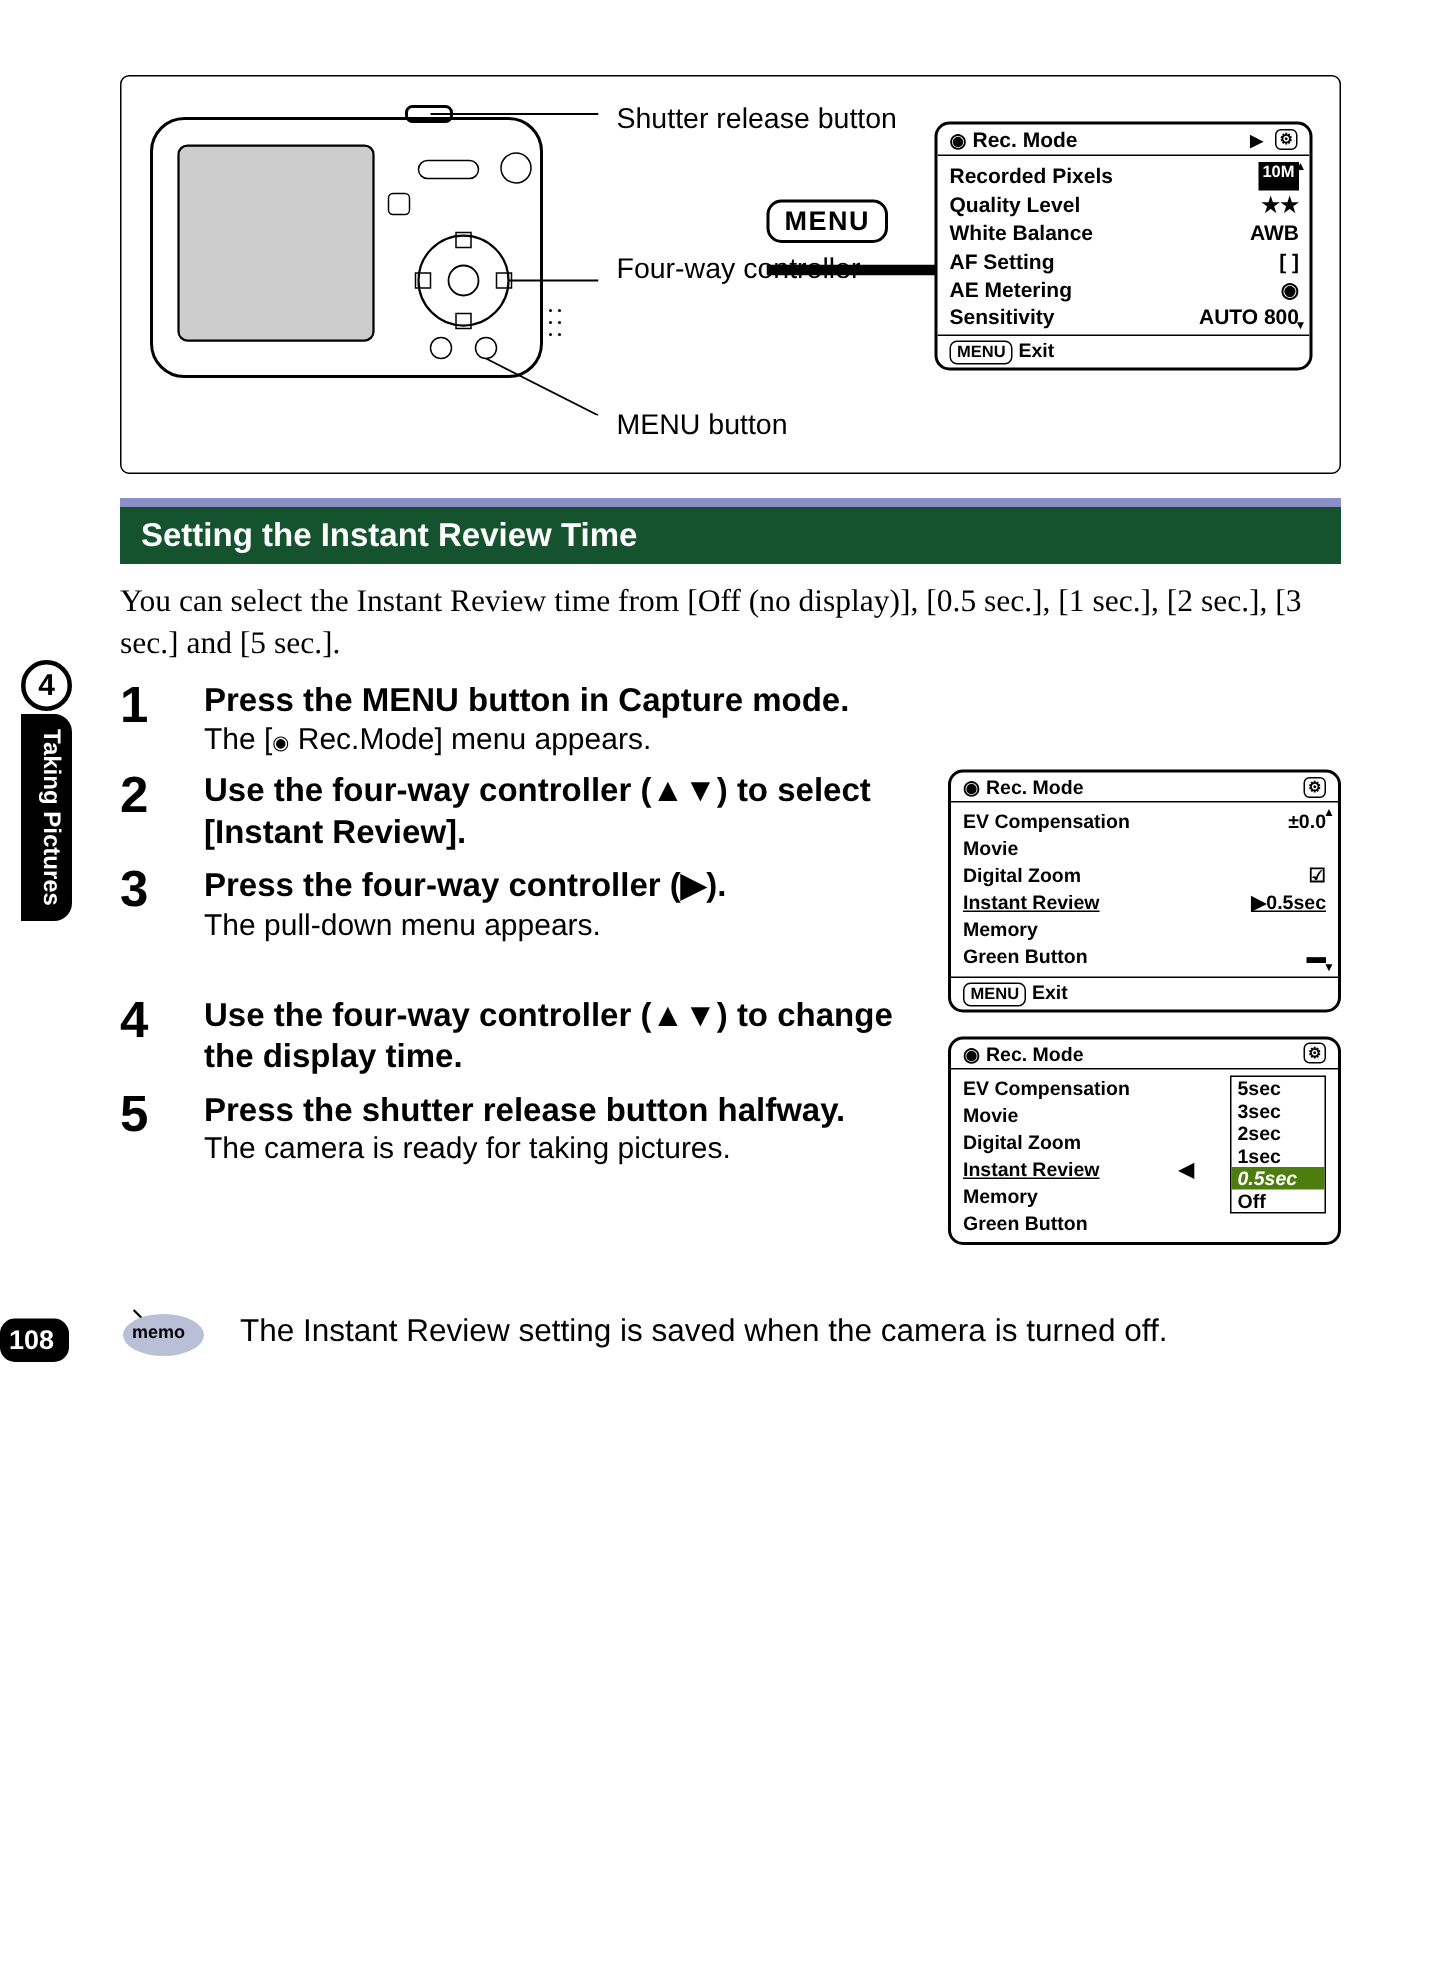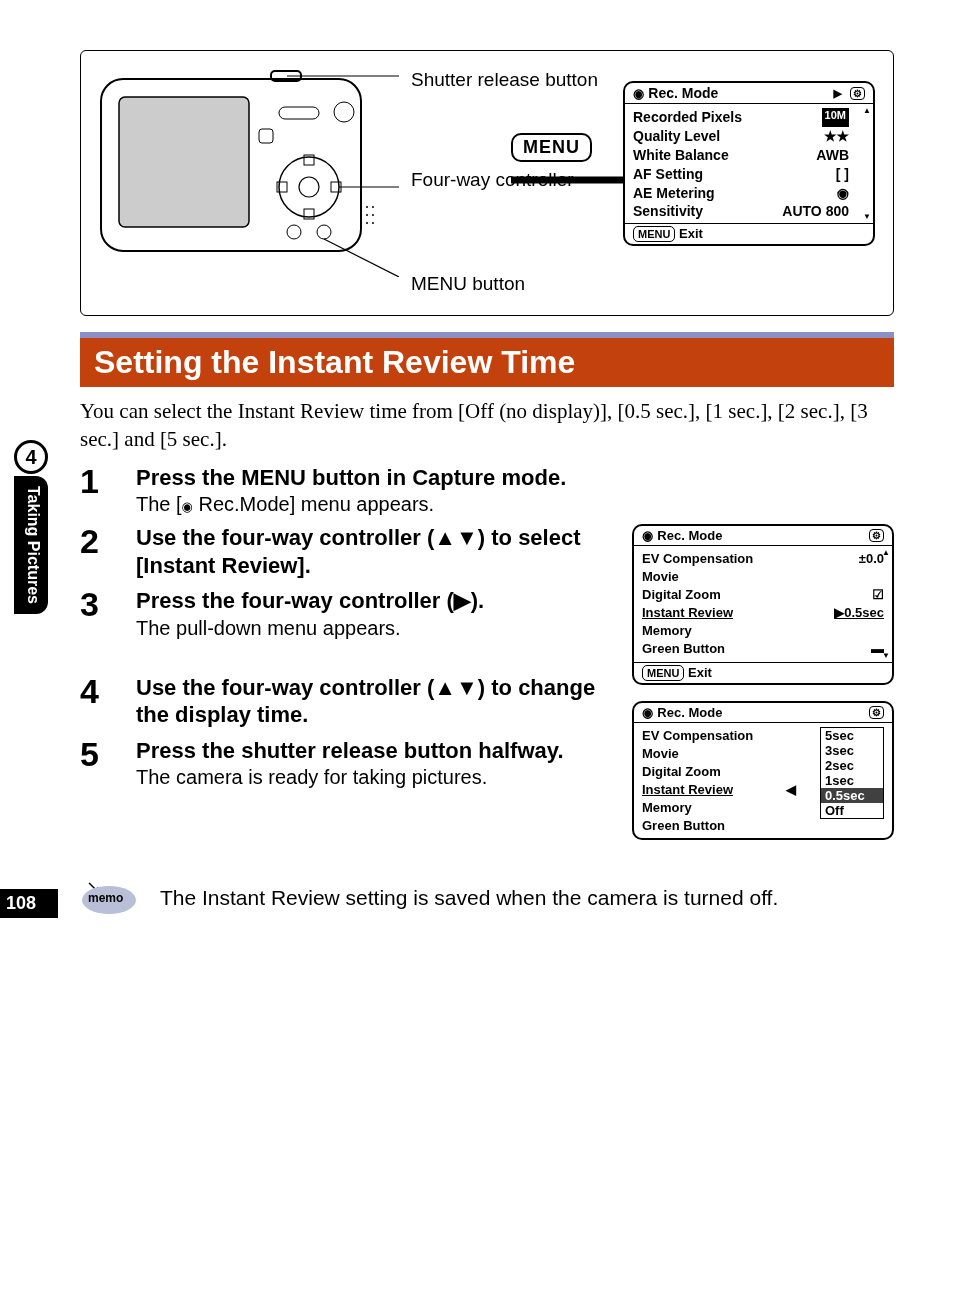--- a/index.html
+++ b/index.html
@@ -45,21 +45,22 @@
     margin-left: 14px;
   }
   .page-num-box {
     position: absolute;
     left: 0;
     bottom: 40px;
     background: #000;
     color: #fff;
     font-weight: bold;
     font-size: 18px;
-    padding: 4px 22px 4px 6px;
+    padding: 4px 10px 4px 6px;
+    border-radius: 10px;
   }
   
   .diagram-box {
     border: 1.5px solid #000;
     border-radius: 6px;
     margin-left: 30px;
     padding: 12px 18px 12px 18px;
     position: relative;
     height: 266px;
   }
@@ -90,21 +91,21 @@
   }
   .lcd-head {
     border-bottom: 1.5px solid #000;
     padding: 2px 8px;
     font-weight: bold;
     display: flex;
     align-items: center;
     gap: 4px;
   }
   .lcd-body {
-    padding: 4px 24px 2px 8px;
+    padding: 4px 7px 2px 8px;
     position: relative;
   }
   .lcd-row { display: flex; justify-content: space-between; font-weight: bold; font-size: 14px; line-height: 1.35; }
   .lcd-foot {
     border-top: 1.5px solid #000;
     padding: 2px 8px;
     font-weight: bold;
     font-size: 13px;
   }
   .pill { display:inline-block; border:1.5px solid #000; border-radius:5px; padding:0 4px; font-size:11px; font-weight:bold; line-height:14px; }
@@ -122,24 +123,24 @@
     font-size: 18px;
     letter-spacing: 1px;
   }
   .arrow-big {
     position: absolute;
     left: 430px; top: 120px;
     width: 140px; height: 18px;
   }
   
   .heading-bar {
-    background: #c2410c;
+    background: #14532d;
     color: #fff;
     font-weight: bold;
-    font-size: 32px;
+    font-size: 22px;
     padding: 6px 14px;
     margin: 16px 0 10px 30px;
     border-radius: 0 0 0 0;
     border-top: 6px solid #8a8fc5;
   }
   .lead-text {
     font-size: 21px;
     margin: 6px 0 10px 30px;
     line-height: 1.35;
     font-family: Liberation Serif, serif;
@@ -169,21 +170,21 @@
   .options-box {
     position: absolute;
     right: 8px; top: 4px;
     border: 1.5px solid #000;
     width: 64px;
     background:#fff;
     font-weight: bold;
     font-size: 13px;
   }
   .options-box div { padding: 0 4px; }
-  .opt-sel { background:#404040; color:#fff; }
+  .opt-sel { background:#4d7c0f; color:#fff;font-style:italic; }
   .scrollbars {
     position: absolute; right: 2px; top: 2px; bottom: 2px;
     width: 8px;
     display:flex; flex-direction:column; justify-content:space-between;
     font-size:8px;
   }
   
   .memo-row { display:flex; gap: 22px; margin: 22px 0 0 30px; align-items:center; }
   .memo-icon {
     width: 58px; height: 40px;

